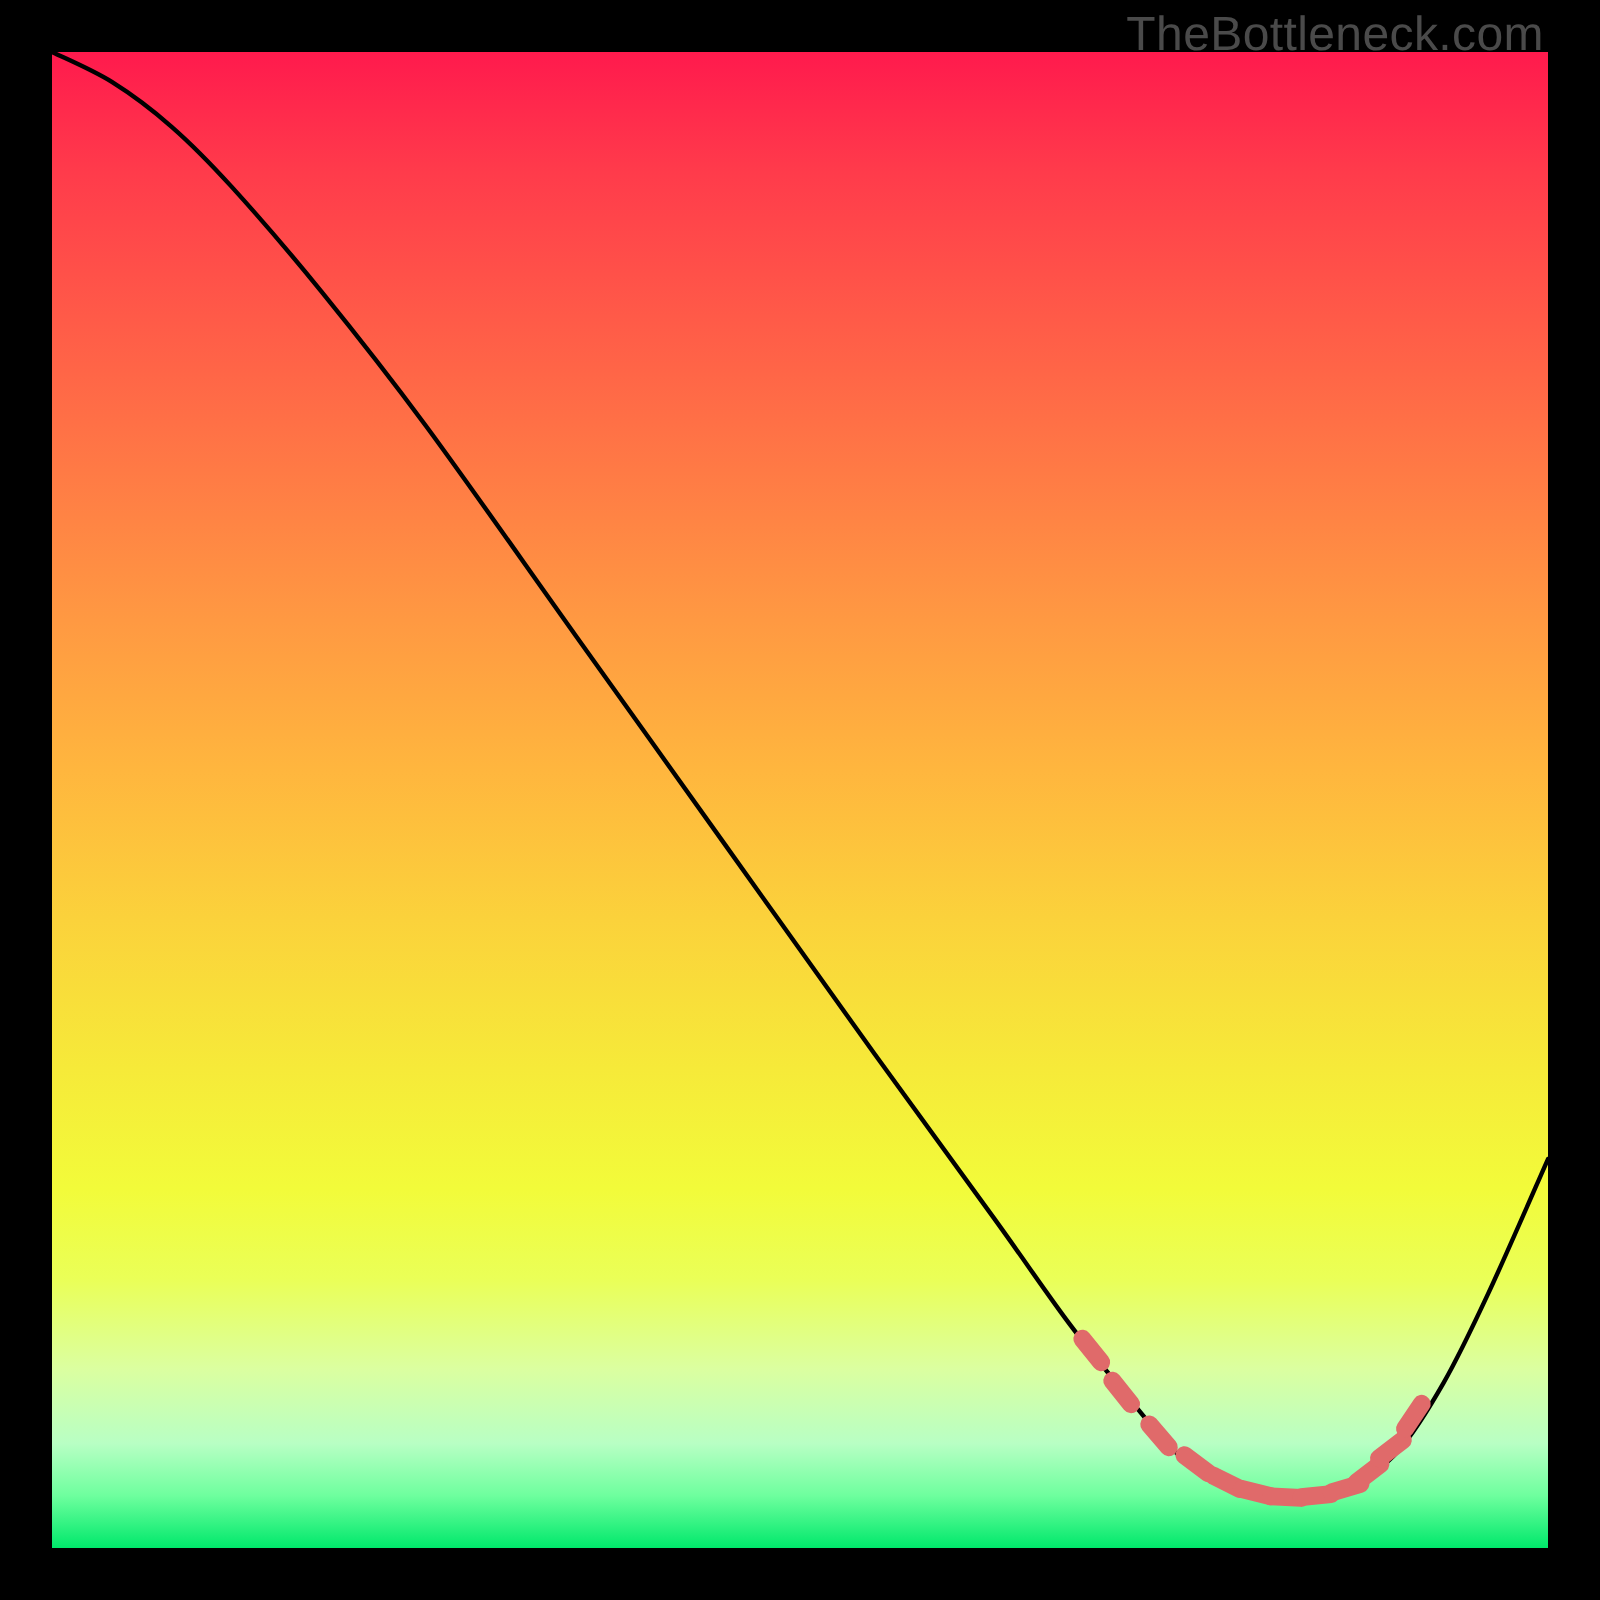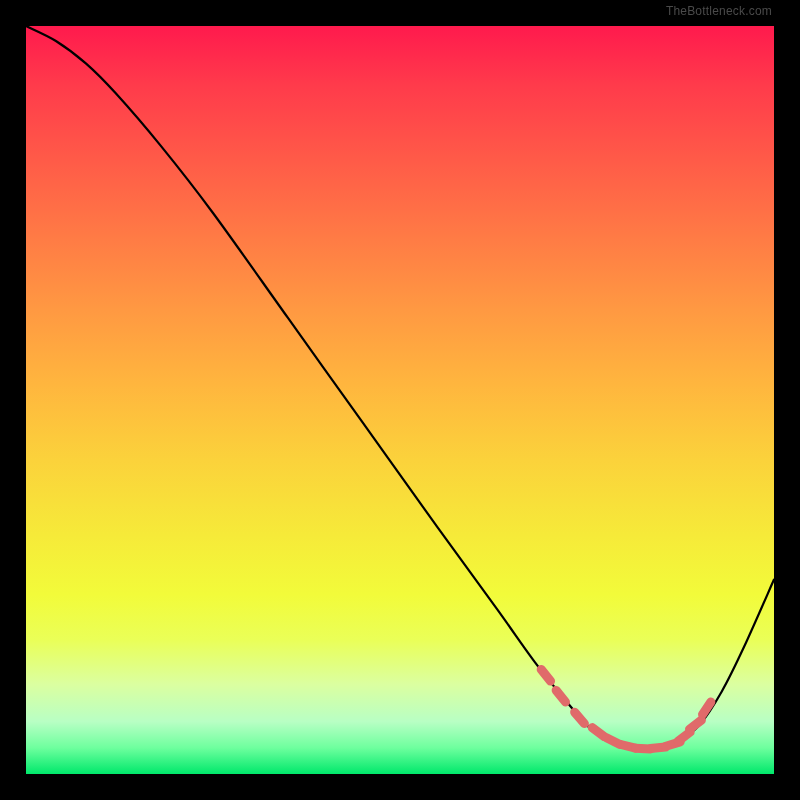--- a/index.html
+++ b/index.html
@@ -36,21 +36,21 @@
       #b8ffc4 93%,
       #6eff9e 96.5%,
       #00e86b 100%
     );
   }
   .watermark {
     position: absolute;
     top: 4px;
     right: 28px;
     color: #4a4a4a;
-    font-size: 12px;
+    font-size: 24px;
     font-weight: 500;
     letter-spacing: 0.2px;
   }
   svg.overlay {
     position: absolute;
     inset: 0;
   }
 </style>
 </head>
 <body>

